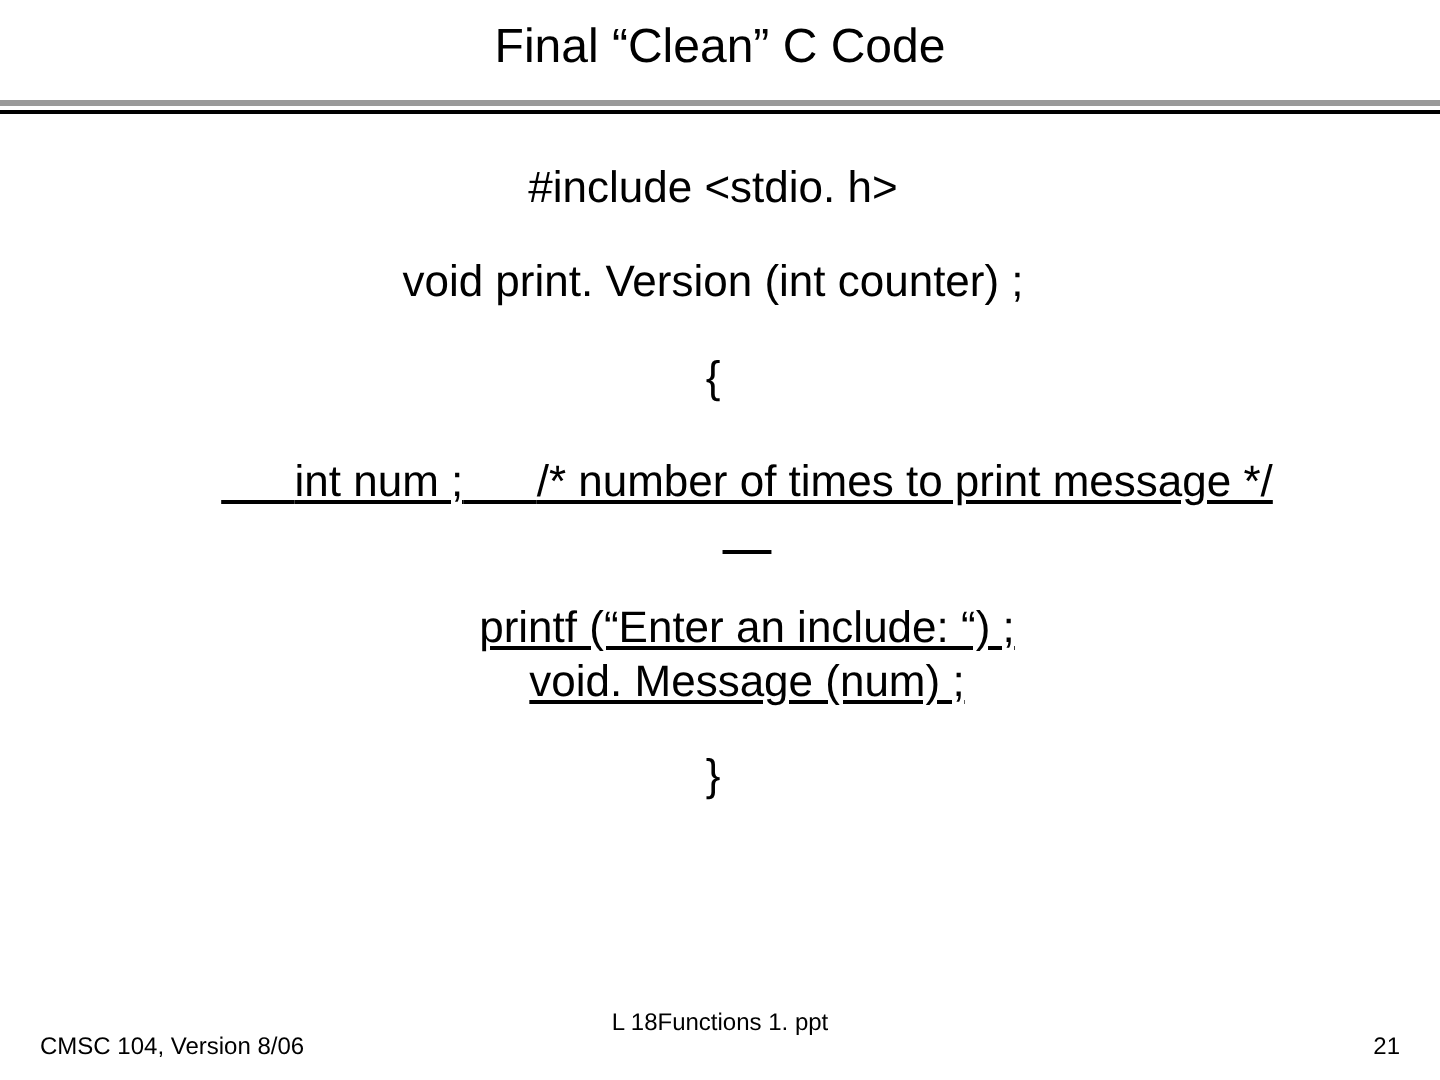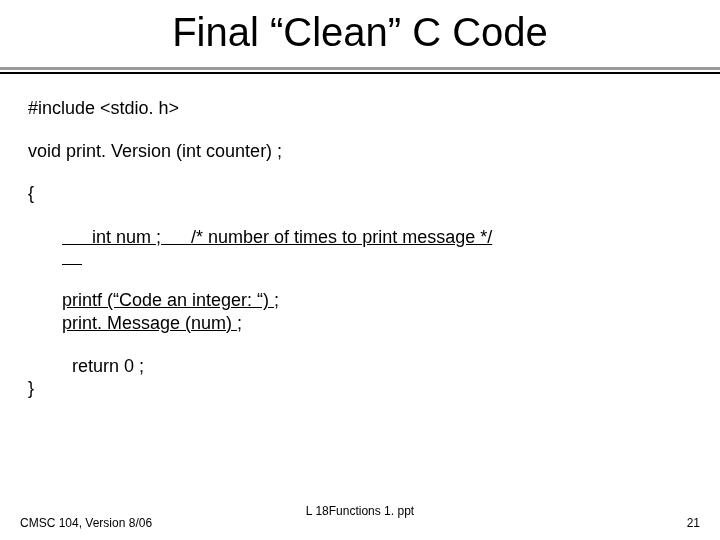--- a/index.html
+++ b/index.html
@@ -13,43 +13,44 @@
     overflow: hidden;
   }
   .slide {
     position: relative;
     width: 720px;
     height: 540px;
     box-sizing: border-box;
   }
   .title {
     text-align: center;
-    font-size: 40px;
+    font-size: 24px;
     padding-top: 10px;
     padding-bottom: 12px;
     font-weight: normal;
   }
   .rule-wrap {
     padding: 0;
   }
   .rule1 {
     height: 3px;
     background: #9a9a9a;
     width: 100%;
   }
   .rule2 {
     height: 2px;
     background: #000;
     width: 100%;
     margin-top: 2px;
   }
   .code-area {
     padding: 22px 35px 0 28px;
-    font-size: 18px;
+    font-size: 22px;
     line-height: 1.15;
+    text-align: center;
   }
   .code-line {
     white-space: pre;
     margin: 2px 0;
   }
   .block-gap {
     height: 18px;
   }
   .indent1 { padding-left: 34px; text-decoration: underline; }
   .indent2 { padding-left: 44px; }
@@ -94,24 +95,23 @@
   <div class="code-area">
     <div class="code-line">#include &lt;stdio. h&gt;</div>
     <div class="block-gap"></div>
     <div class="code-line">void print. Version (int counter) ;</div>
     <div class="block-gap"></div>
     <div class="code-line">{</div>
     <div class="code-line indent1">
       <span>int num ;</span><span>      </span><span>/* number of times to print message */</span>
     </div>
     <div class="block-gap"></div>
-    <div class="code-line indent1">printf (“Code an integer: “) ;</div>
-    <div class="code-line indent1">print. Message (num) ;</div>
+    <div class="code-line indent1">printf (“Enter an include: “) ;</div>
+    <div class="code-line indent1">void. Message (num) ;</div>
     <div class="block-gap"></div>
-    <div class="code-line indent2">return 0 ;</div>
     <div class="code-line">}</div>
   </div>
 
   <div class="footer">
     <div class="footer-left">CMSC 104, Version 8/06</div>
     <div class="footer-center">L 18Functions 1. ppt</div>
     <div class="footer-right">21</div>
   </div>
 
 </div>

